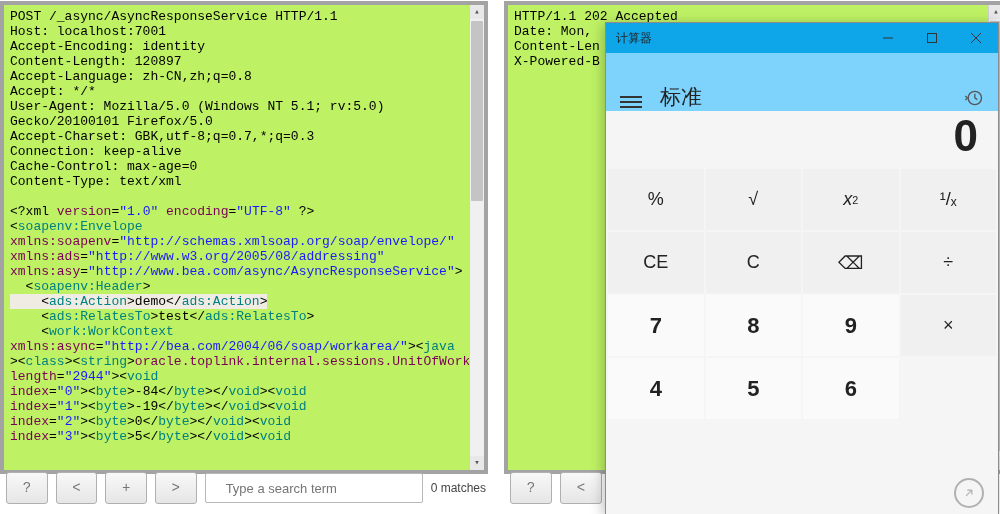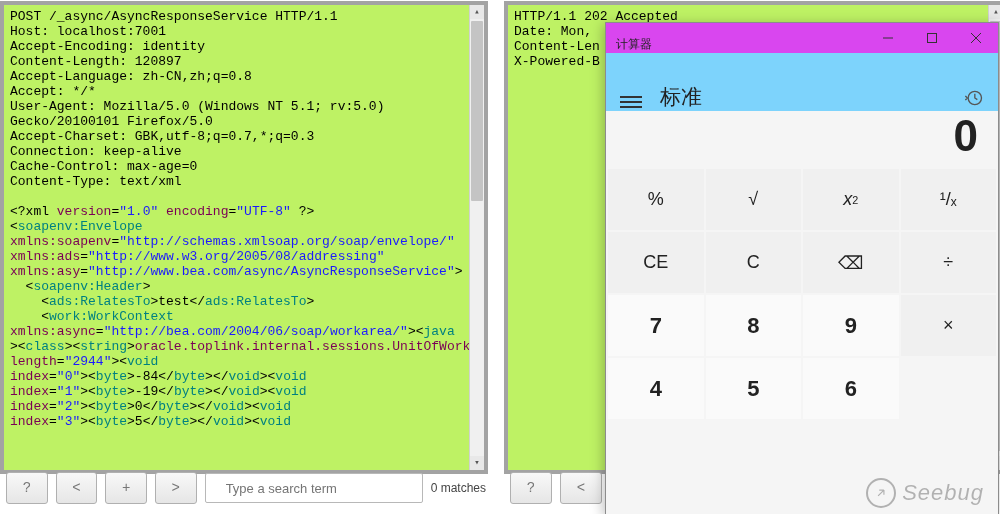--- a/index.html
+++ b/index.html
@@ -15,21 +15,21 @@
 .attr{color:#7a0055}
 .val{color:#1a1aff}
 .hl{background:#f0ece4}
 .toolbar{position:absolute;bottom:1px;height:42px;display:flex;align-items:center;gap:8px;padding:4px 6px}
 .tb-left{left:0;width:480px}
 .tb-right{left:504px;width:480px}
 .tb-btn{width:40px;height:30px;border:1px solid #b0b0b0;border-radius:3px;background:linear-gradient(#f8f8f8,#e6e6e6);display:flex;align-items:center;justify-content:center;font-size:14px;color:#777}
 .search{flex:1;height:28px;border:1px solid #b8b8b8;border-radius:2px;padding:0 20px;font-family:Arial,sans-serif;font-size:13px;color:#777}
 .matches{font-family:Arial,sans-serif;font-size:12px;color:#444;white-space:nowrap}
 .calc{position:absolute;left:605px;top:22px;width:392px;height:491px;background:#f5f5f5;border:1px solid #8c8c8c;box-shadow:-2px 2px 12px rgba(0,0,0,.25);font-family:"Segoe UI","Microsoft YaHei",sans-serif}
-.titlebar{height:30px;display:flex;align-items:flex-end;background:#d946ef}
+.titlebar{height:30px;display:flex;align-items:center;background:#0ea5e9}
 .title-text{font-size:12px;color:#222;padding-left:10px;flex:1}
 .title-btn{width:44px;height:30px;display:flex;align-items:center;justify-content:center;color:#444}
 .title-btn svg{width:10px;height:10px}
 .calc-header{display:flex;align-items:flex-end;height:58px;padding:0 14px;background:#7dd3fc}
 .hamburger{width:22px;margin-right:18px}
 .hamburger div{height:2px;background:#333;margin:3px 0}
 .mode{font-size:21px;color:#222;flex:1}
 .history-icon{color:#555}
 .display{height:56px;text-align:right;padding:0 20px;font-size:44px;font-weight:600;color:#222;background:#f5f5f5}
 .memrow{display:grid;grid-template-columns:repeat(6,1fr);height:34px;background:#f5f5f5}
@@ -59,20 +59,21 @@
 Connection: keep-alive
 Cache-Control: max-age=0
 Content-Type: text/xml
 
 &lt;?xml <span class="attr">version</span>=<span class="val">"1.0"</span> <span class="attr">encoding</span>=<span class="val">"UTF-8"</span> ?&gt;
 &lt;<span class="tag">soapenv:Envelope</span>
 <span class="attr">xmlns:soapenv</span>=<span class="val">"http://schemas.xmlsoap.org/soap/envelope/"</span>
 <span class="attr">xmlns:ads</span>=<span class="val">"http://www.w3.org/2005/08/addressing"</span>
 <span class="attr">xmlns:asy</span>=<span class="val">"http://www.bea.com/async/AsyncResponseService"</span>&gt;
   &lt;<span class="tag">soapenv:Header</span>&gt;
+<span class="hl">    &lt;<span class="tag">ads:Action</span>&gt;demo&lt;/<span class="tag">ads:Action</span>&gt;</span>
     &lt;<span class="tag">ads:RelatesTo</span>&gt;test&lt;/<span class="tag">ads:RelatesTo</span>&gt;
     &lt;<span class="tag">work:WorkContext</span>
 <span class="attr">xmlns:async</span>=<span class="val">"http://bea.com/2004/06/soap/workarea/"</span>&gt;&lt;<span class="tag">java</span>
 &gt;&lt;<span class="tag">class</span>&gt;&lt;<span class="tag">string</span>&gt;<span class="attr">oracle.toplink.internal.sessions.UnitOfWorkChangeSet</span>&lt;/&gt;&lt;&gt;&lt; =
 <span class="attr">length</span>=<span class="val">"2944"</span>&gt;&lt;<span class="tag">void</span>
 <span class="attr">index</span>=<span class="val">"0"</span>&gt;&lt;<span class="tag">byte</span>&gt;-84&lt;/<span class="tag">byte</span>&gt;&lt;/<span class="tag">void</span>&gt;&lt;<span class="tag">void</span>
 <span class="attr">index</span>=<span class="val">"1"</span>&gt;&lt;<span class="tag">byte</span>&gt;-19&lt;/<span class="tag">byte</span>&gt;&lt;/<span class="tag">void</span>&gt;&lt;<span class="tag">void</span>
 <span class="attr">index</span>=<span class="val">"2"</span>&gt;&lt;<span class="tag">byte</span>&gt;0&lt;/<span class="tag">byte</span>&gt;&lt;/<span class="tag">void</span>&gt;&lt;<span class="tag">void</span>
 <span class="attr">index</span>=<span class="val">"3"</span>&gt;&lt;<span class="tag">byte</span>&gt;5&lt;/<span class="tag">byte</span>&gt;&lt;/<span class="tag">void</span>&gt;&lt;<span class="tag">void</span>
 </div>
@@ -166,16 +167,15 @@
         <div class="key num">6</div>
       </div>
 </div>
 
 <div class="wm">
   <span class="wm-circle">
     <svg width="14" height="14" viewBox="0 0 24 24" fill="none" stroke="rgba(0,0,0,.28)" stroke-width="2">
           <path d="M7 17L17 7M17 7v8M17 7H9"></path>
         </svg>
   </span>
-  <span>Seebug</span>
 </div>
 
 </div>
 
 </body></html>

